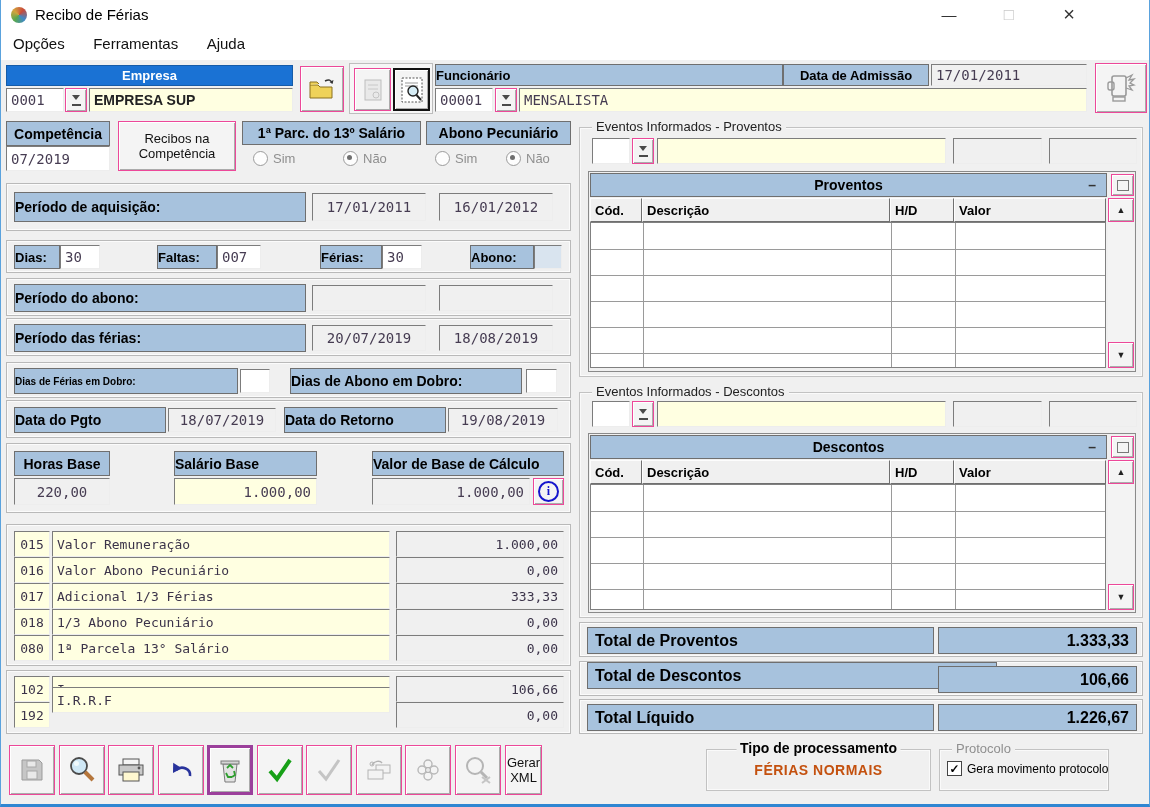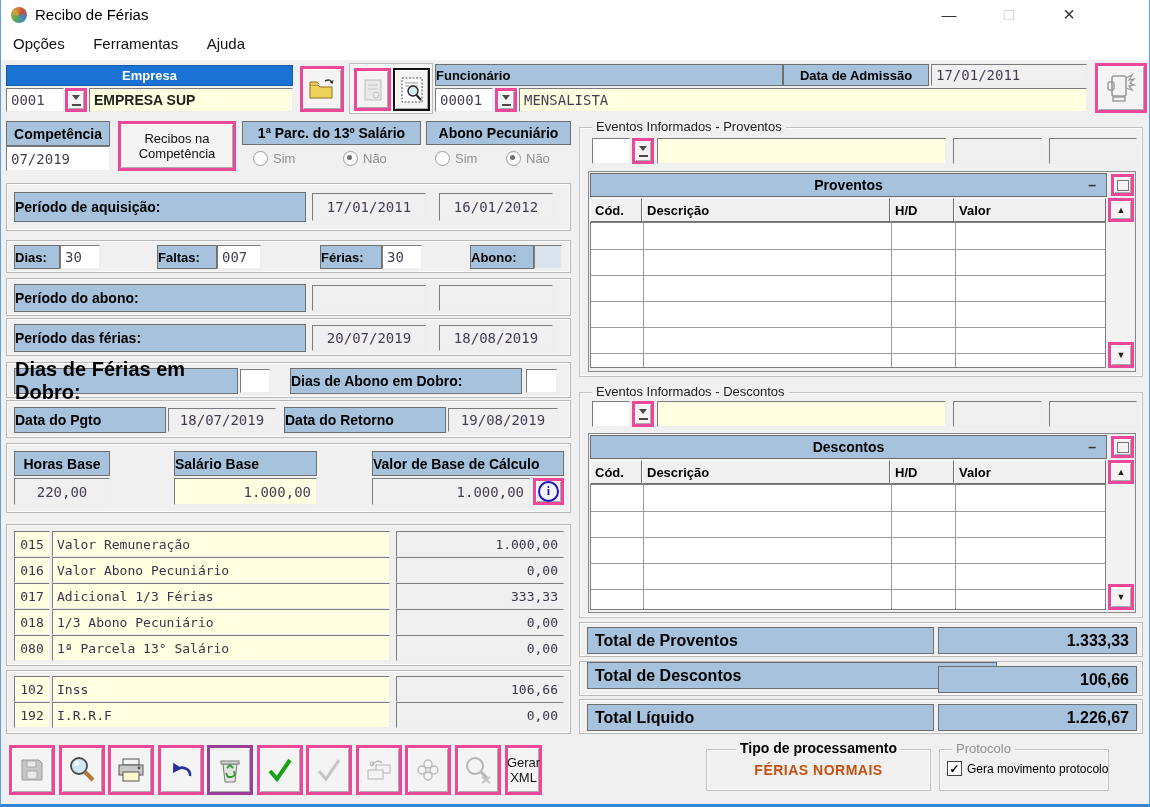--- a/index.html
+++ b/index.html
@@ -15,21 +15,21 @@
   .bluebar.pad{}
   .sunken{border:1px solid;border-color:#7c7c7c #ededed #ededed #7c7c7c;background:#fff;box-sizing:border-box;
           display:flex;align-items:center;}
   .fy{background:#ffffe1;}
   .fg{background:#f0f0f0;}
   .mono{font-family:"DejaVu Sans Mono",monospace;font-size:14px;color:#463c52;}
   .mono13{font-family:"DejaVu Sans Mono",monospace;font-size:13px;color:#3b3349;}
   .right{justify-content:flex-end;padding-right:5px;}
   .center{justify-content:center;}
   .padl{padding-left:4px;}
-  .btn{background:#f4f4f4;border:3px solid #ec4899;box-shadow:inset 1px 1px 0 #ffffff,inset -1px -1px 0 #ababab;
+  .btn{background:#f4f4f4;border:1px solid #ec4899;box-shadow:inset 1px 1px 0 #ffffff,inset -1px -1px 0 #ababab;
        display:flex;align-items:center;justify-content:center;box-sizing:border-box;cursor:default;}
   .grp{border:1px solid #b9b9b9;box-shadow:inset 0 0 0 1px #fbfbfb;background:#f0f0f0;}
   .fs{border:1px solid #c2c2c2;box-shadow:inset 0 0 0 1px #fafafa;}
   .legend{position:absolute;top:-9px;left:12px;background:#f0f0f0;padding:0 4px;font-size:13px;color:#222;}
   .ddwrap{display:flex;flex-direction:column;align-items:center;}
   .dda{width:0;height:0;border:4px solid transparent;border-top:5px solid #4a4a4a;}
   .ddline{width:9px;height:2px;background:#4a4a4a;margin-top:0px;}
   .radio{width:13px;height:13px;border-radius:50%;border:1px solid #9b9b9b;background:#fdfdfd;position:relative;display:inline-block;}
   .radio.sel::after{content:"";position:absolute;left:3px;top:3px;width:5px;height:5px;border-radius:50%;background:#6f6f6f;}
   .radlab{font-size:13px;color:#8f8f8f;margin-left:5px;}
@@ -178,21 +178,21 @@
     <div class="abs sunken fg mono center" style="left:432px;top:6px;width:114px;height:26px;"></div>
   </div>
 
   <div class="abs grp" style="left:5px;top:318px;width:565px;height:38px;">
     <div class="abs bluebar pad" style="left:7px;top:5px;width:292px;height:28px;font-size:14px;">Período das férias:</div>
     <div class="abs sunken fg mono center" style="left:305px;top:6px;width:114px;height:26px;">20/07/2019</div>
     <div class="abs sunken fg mono center" style="left:432px;top:6px;width:114px;height:26px;">18/08/2019</div>
   </div>
 
   <div class="abs grp" style="left:5px;top:362px;width:565px;height:36px;">
-    <div class="abs bluebar pad" style="left:7px;top:5px;width:224px;height:26px;font-size:20px;">Dias de Férias em Dobro:</div>
+    <div class="abs bluebar pad" style="left:7px;top:5px;width:224px;height:26px;font-size:10px;">Dias de Férias em Dobro:</div>
     <div class="abs sunken mono padl" style="left:233px;top:6px;width:30px;height:24px;"></div>
     <div class="abs bluebar pad" style="left:283px;top:5px;width:232px;height:26px;font-size:14px;">Dias de Abono em Dobro:</div>
     <div class="abs sunken mono padl" style="left:519px;top:6px;width:31px;height:24px;"></div>
   </div>
 
   <div class="abs grp" style="left:5px;top:400px;width:565px;height:38px;">
     <div class="abs bluebar pad" style="left:7px;top:6px;width:152px;height:26px;font-size:14px;">Data do Pgto</div>
     <div class="abs sunken fg mono center" style="left:161px;top:7px;width:108px;height:24px;">18/07/2019</div>
     <div class="abs bluebar pad" style="left:277px;top:6px;width:162px;height:26px;font-size:14px;">Data do Retorno</div>
     <div class="abs sunken fg mono center" style="left:441px;top:7px;width:110px;height:24px;">19/08/2019</div>
@@ -227,21 +227,21 @@
     <div class="abs sunken fy mono13 center" style="left:7px;top:110px;width:36px;height:26px;">080</div>
     <div class="abs sunken fy mono13 padl" style="left:45px;top:110px;width:338px;height:26px;">1ª Parcela 13° Salário</div>
     <div class="abs sunken fg mono13 right" style="left:389px;top:110px;width:168px;height:26px;">0,00</div>
   </div>
 
   <div class="abs grp" style="left:5px;top:670px;width:565px;height:64px;">
     <div class="abs sunken fy mono13 center" style="left:7px;top:5px;width:36px;height:26px;">102</div>
     <div class="abs sunken fy mono13 padl" style="left:45px;top:5px;width:338px;height:26px;">Inss</div>
     <div class="abs sunken fg mono13 right" style="left:389px;top:5px;width:168px;height:26px;">106,66</div>
     <div class="abs sunken fy mono13 center" style="left:7px;top:31px;width:36px;height:26px;">192</div>
-    <div class="abs sunken fy mono13 padl" style="left:45px;top:31px;width:338px;height:26px;">I.R.R.F</div>
+    <div class="abs sunken fy mono13 padl" style="left:45px;top:16px;width:338px;height:26px;">I.R.R.F</div>
     <div class="abs sunken fg mono13 right" style="left:389px;top:31px;width:168px;height:26px;">0,00</div>
   </div>
 
   <div class="abs fs" style="left:578px;top:127px;width:564px;height:250px;">
     <div class="legend">Eventos Informados - Proventos</div>
     <div class="abs sunken" style="left:12px;top:10px;width:38px;height:26px;"></div>
     <div class="abs btn" style="left:52px;top:10px;width:22px;height:26px;">
       <span class="ddwrap">
           <span class="dda"></span>
           <span class="ddline"></span>

